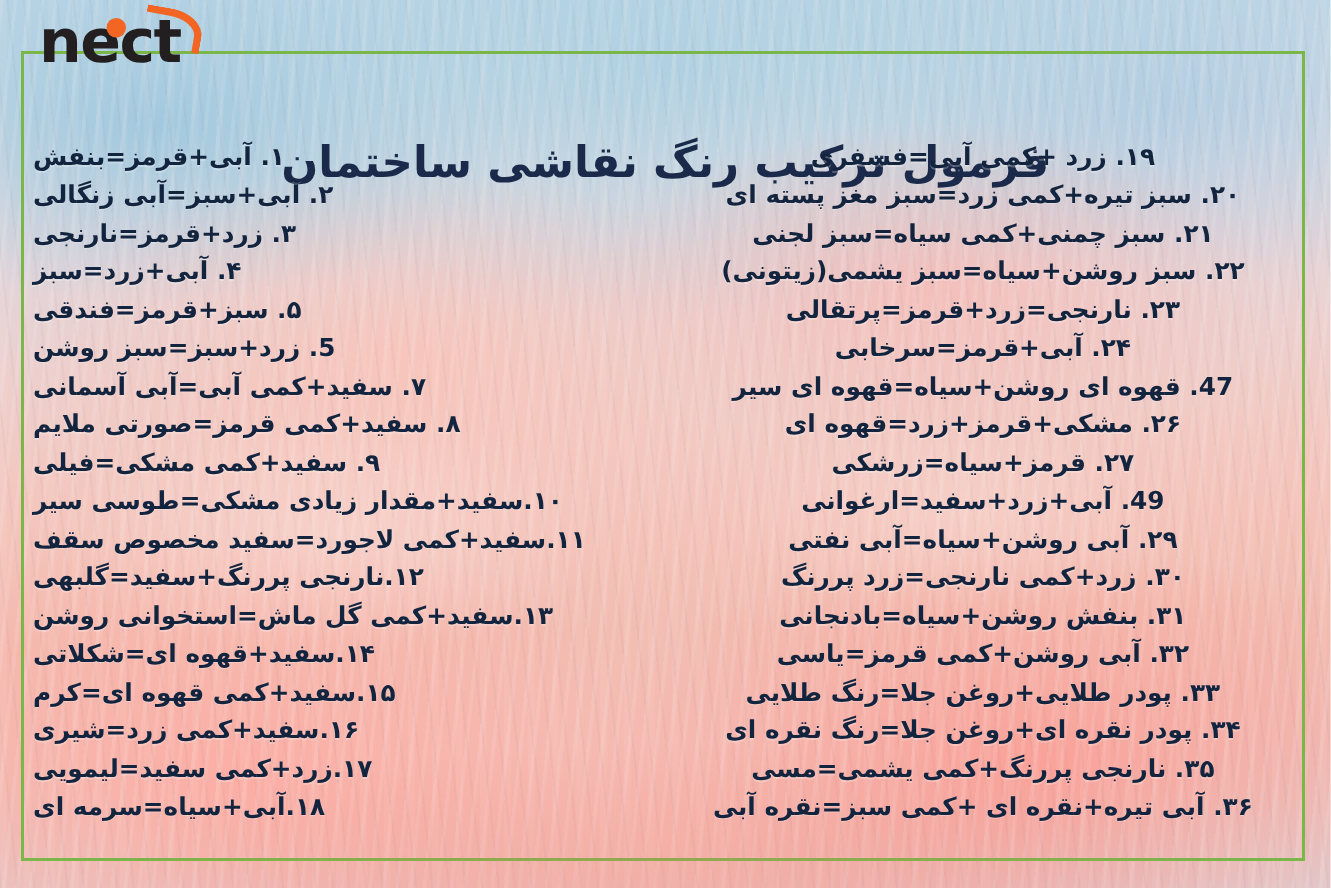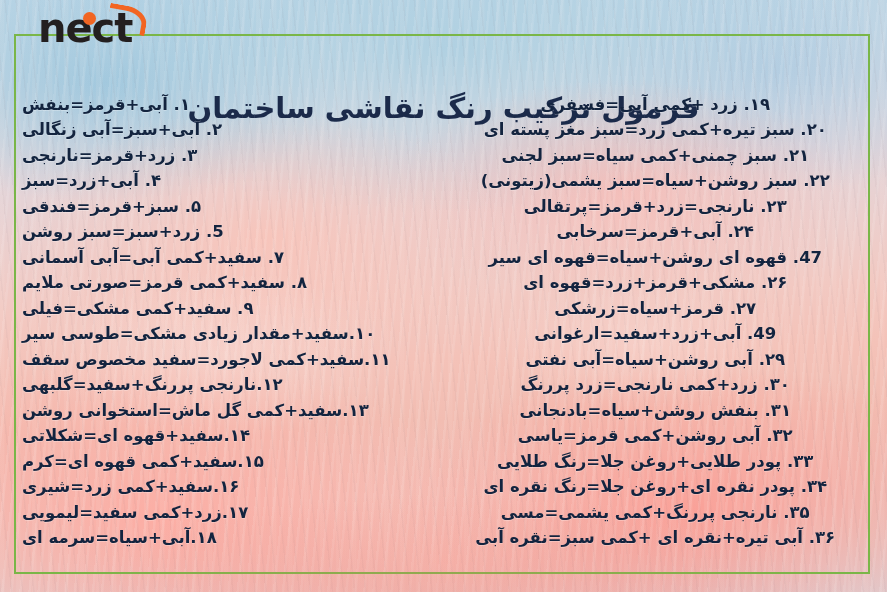--- a/index.html
+++ b/index.html
@@ -84,21 +84,21 @@
     width: 856px;
     height: 540px;
     border: 2px solid #7ab648;
     box-sizing: border-box;
     pointer-events: none;
   }
 
   
   #logo {
     position: absolute;
-    left: 38px;
+    left: 26px;
     top: 8px;
     display: flex;
     align-items: center;
     direction: ltr;
     z-index: 5;
   }
   #logo .logo-text {
     font-family: "DejaVu Sans", sans-serif;
     font-size: 40px;
     font-weight: bold;

